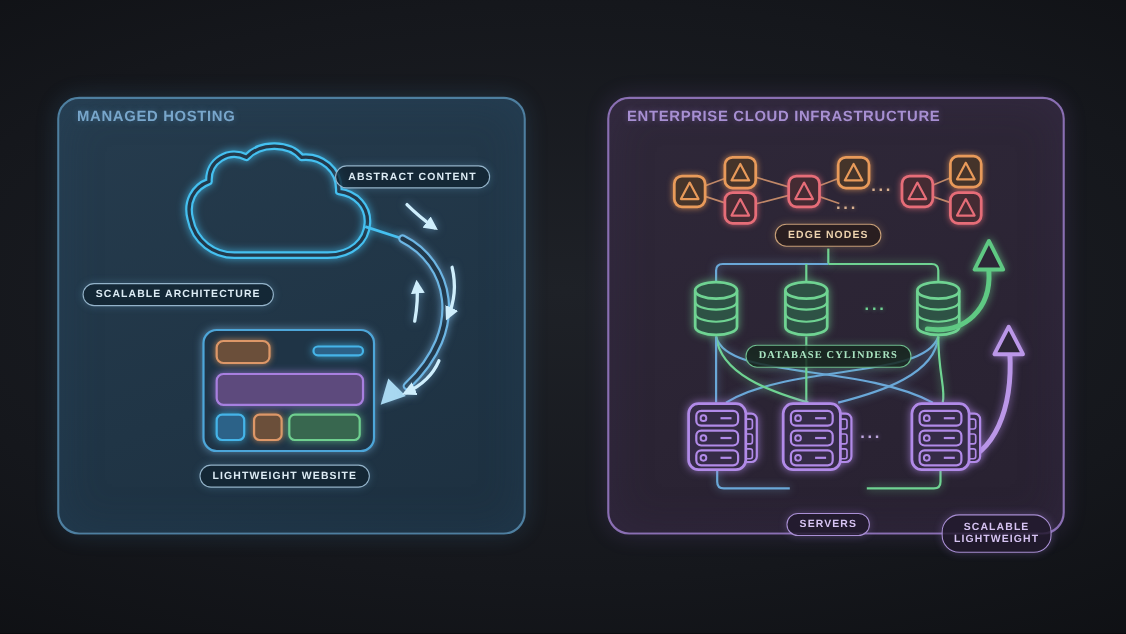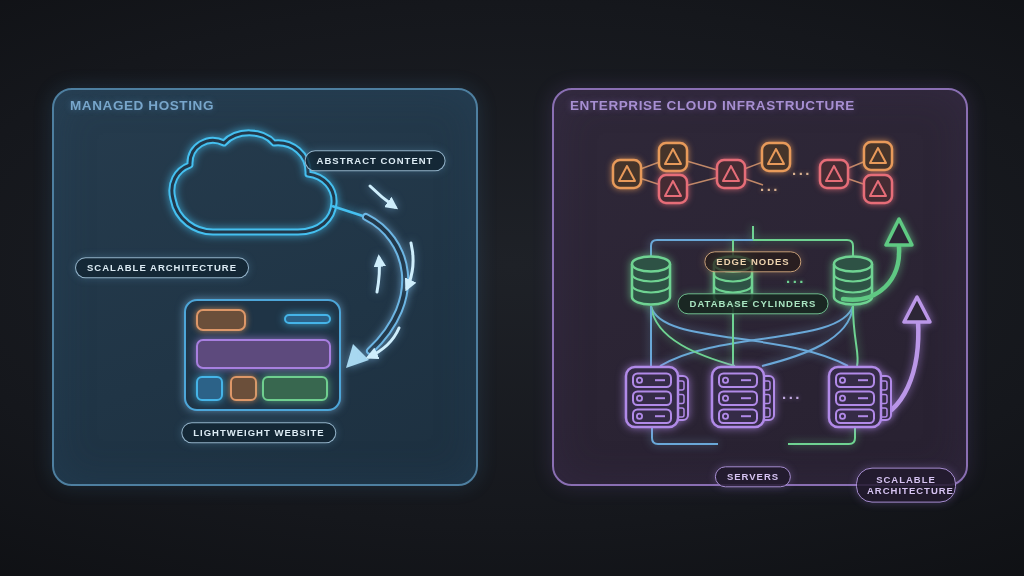--- a/index.html
+++ b/index.html
@@ -24,21 +24,21 @@
   .panel-title{position:absolute;top:8px;left:16px;font-size:13.5px;font-weight:bold;letter-spacing:.6px;}
   .panel-left .panel-title{color:#78a6cb;text-shadow:0 0 6px rgba(100,160,210,.4);}
   .panel-right .panel-title{color:#a78fd2;text-shadow:0 0 6px rgba(160,130,220,.4);}
   svg.overlay{position:absolute;left:0;top:0;pointer-events:none;}
   .pill{
     position:absolute;transform:translate(-50%,-50%);
     border-radius:999px;padding:4px 11px;font-size:9.5px;font-weight:600;
     letter-spacing:1px;white-space:nowrap;line-height:1.2;text-align:center;
   }
   .pill-blue{border:1.5px solid rgba(170,205,228,.85);color:#dcebf4;background:rgba(18,36,50,.8);box-shadow:0 0 8px rgba(120,190,235,.25);}
-  .pill-tan{border:1.5px solid #c9a078;color:#ecd2ae;background:rgba(40,28,26,.75);box-shadow:0 0 8px rgba(220,170,110,.3);margin-top:48px;}
+  .pill-tan{border:1.5px solid #c9a078;color:#ecd2ae;background:rgba(40,28,26,.75);box-shadow:0 0 8px rgba(220,170,110,.3);}
   .pill-green{border:1.5px solid #6fbf8f;color:#a9e4c1;background:rgba(24,40,32,.85);box-shadow:0 0 8px rgba(110,210,150,.3);}
   .pill-purple{border:1.5px solid #a98fd4;color:#d6c3f2;background:rgba(34,26,46,.85);box-shadow:0 0 8px rgba(170,135,230,.3);margin-top:33px;}
   .pill-multiline{border-radius:16px;text-align:center;white-space:normal;width:78px;padding:5px 10px;}
   .pill-multiline span{display:block;text-align:center;}
   .dots{position:absolute;transform:translate(-50%,-50%);font-size:15px;font-weight:bold;letter-spacing:2.5px;line-height:0;}
   .dots-tan{color:#d8b090;text-shadow:0 0 4px rgba(220,170,120,.6);}
   .dots-green{color:#6fd392;text-shadow:0 0 4px rgba(110,210,150,.6);}
   .dots-purple{color:#c0a8e0;text-shadow:0 0 4px rgba(180,150,230,.6);}
   .glow-blue{filter:drop-shadow(0 0 4px rgba(69,192,240,.75));}
   .glow-softblue{filter:drop-shadow(0 0 4px rgba(130,190,235,.6));}
@@ -253,20 +253,20 @@
   <span class="dots dots-tan" style="left:802px;top:170px;">...</span>
   <span class="dots dots-tan" style="left:770px;top:186px;">...</span>
   <span class="dots dots-green" style="left:796px;top:278px;">...</span>
   <span class="dots dots-purple" style="left:792px;top:394px;">...</span>
 
   <div class="pill pill-blue" style="left:375px;top:161px;">ABSTRACT CONTENT</div>
   <div class="pill pill-blue" style="left:259px;top:433px;">LIGHTWEIGHT WEBSITE</div>
   <div class="pill pill-blue" style="left:162px;top:268px;">SCALABLE ARCHITECTURE</div>
 
   <div class="pill pill-tan" style="left:753px;top:214px;">EDGE NODES</div>
-  <div class="pill pill-green" style="left:753px;top:304px;">DATABASE CYLINDERS</div>
+  <div class="pill pill-green" style="left:753px;top:324px;font-family:Liberation Serif, serif;">DATABASE CYLINDERS</div>
   <div class="pill pill-purple" style="left:753px;top:444px;">SERVERS</div>
   <div class="pill pill-purple pill-multiline" style="left:906px;top:452px;">
     <span>SCALABLE</span>
-    <span>ARCHITECTURE</span>
+    <span>LIGHTWEIGHT</span>
   </div>
 
 </div>
 
 </body></html>

